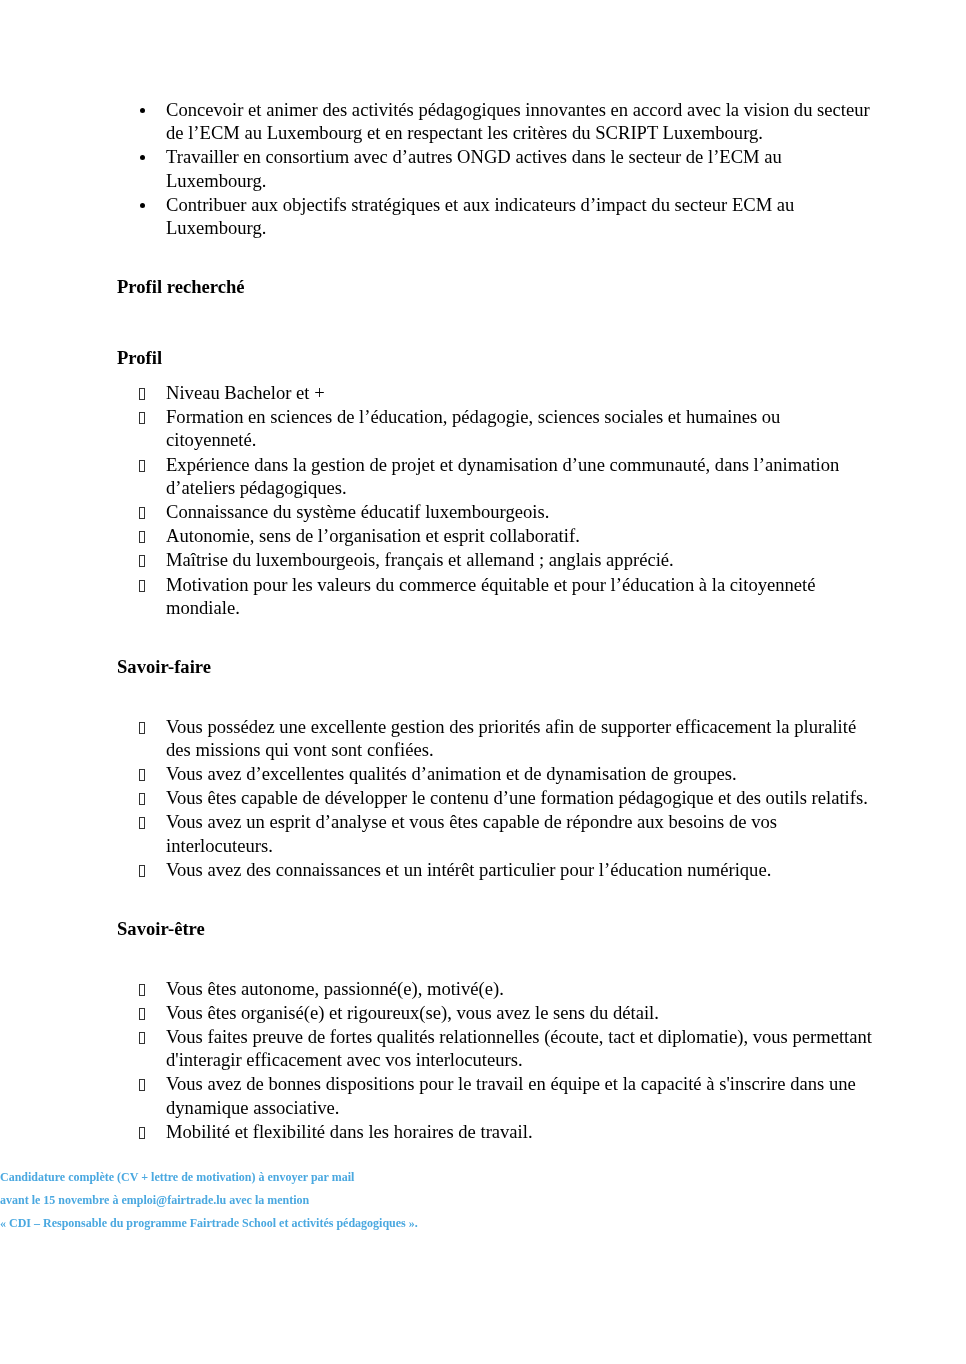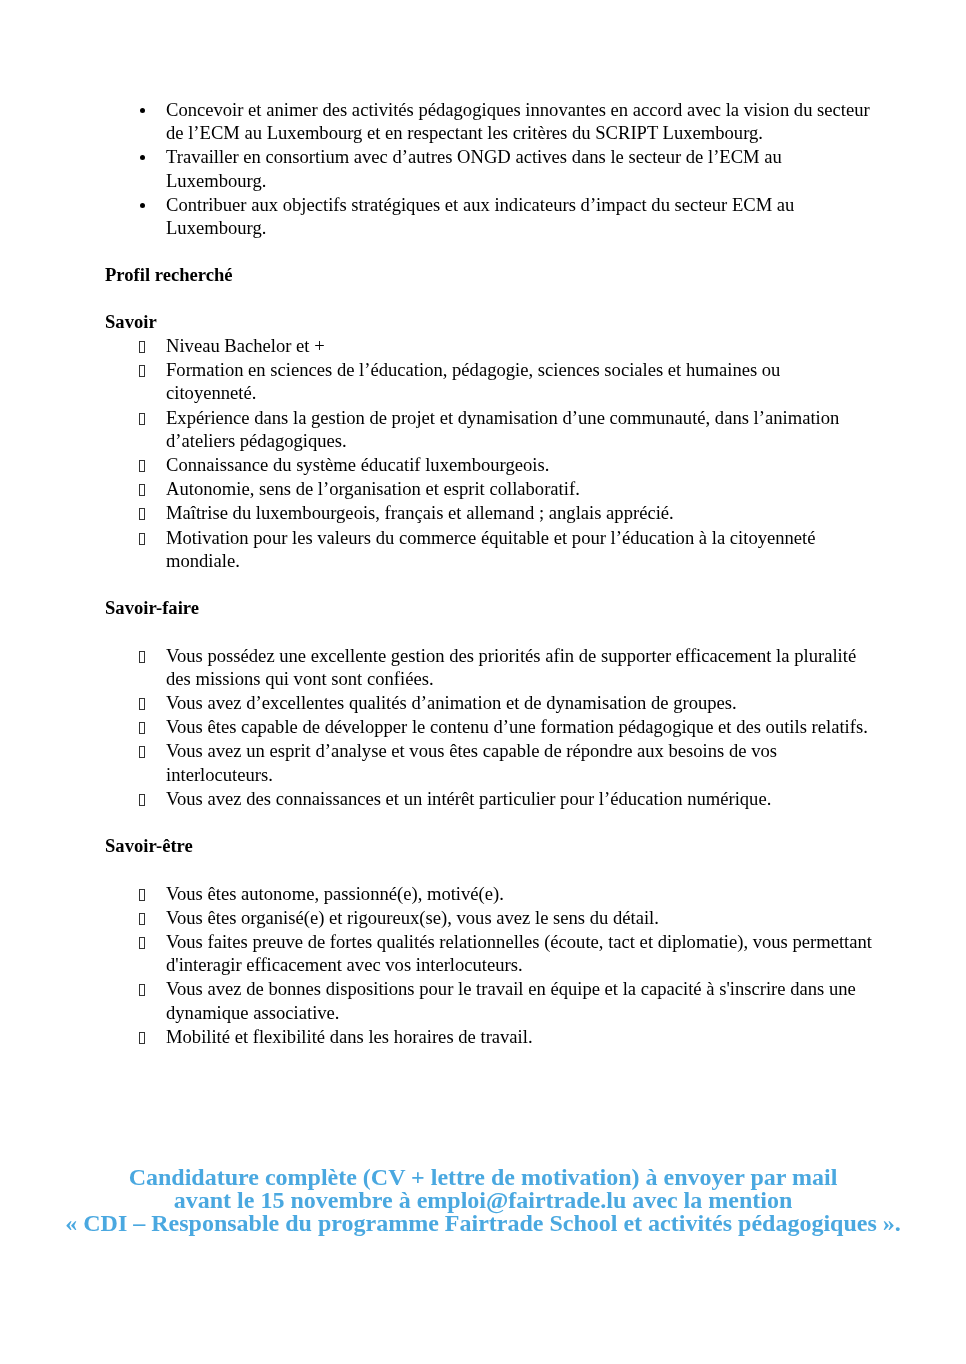--- a/index.html
+++ b/index.html
@@ -56,33 +56,32 @@
       left: 5px;
       top: 7px;
       width: 6px;
       height: 12px;
       border: 1px solid #333;
       box-sizing: border-box;
     }
     h2.section {
       font-weight: bold;
       font-size: 18.6px;
-      margin: 0;
+      margin: 12px;
       line-height: 23.2px;
     }
     .gap-1 { height: 23.2px; }
     .cta {
       position: absolute;
       left: 0;
       width: 966px;
       top: 1166px;
-      text-align: center;
       color: #4aa8e0;
       font-weight: bold;
-      font-size: 24px;
+      font-size: 12px;
       line-height: 23.2px;
     }
     .cta div { white-space: nowrap; }
   </style>
 </head>
 <body>
 
 <div class="page">
 
   <ul class="list">
@@ -97,21 +96,21 @@
     <li>
       <span class="bullet dot"></span>
       <span>Contribuer aux objectifs stratégiques et aux indicateurs d’impact du secteur ECM au Luxembourg.</span>
     </li>
   </ul>
 
   <div class="gap-1"></div>
   <h2 class="section">Profil recherché</h2>
   <div class="gap-1"></div>
 
-  <h2 class="section">Savoir</h2>
+  <h2 class="section">Profil</h2>
   <ul class="list">
     <li><span class="bullet box"></span><span>Niveau Bachelor et +</span></li>
     <li><span class="bullet box"></span><span>Formation en sciences de l’éducation, pédagogie, sciences sociales et humaines ou citoyenneté.</span></li>
     <li><span class="bullet box"></span><span>Expérience dans la gestion de projet et dynamisation d’une communauté, dans l’animation d’ateliers pédagogiques.</span></li>
     <li><span class="bullet box"></span><span>Connaissance du système éducatif luxembourgeois.</span></li>
     <li><span class="bullet box"></span><span>Autonomie, sens de l’organisation et esprit collaboratif.</span></li>
     <li><span class="bullet box"></span><span>Maîtrise du luxembourgeois, français et allemand ; anglais apprécié.</span></li>
     <li><span class="bullet box"></span><span>Motivation pour les valeurs du commerce équitable et pour l’éducation à la citoyenneté mondiale.</span></li>
   </ul>
 

